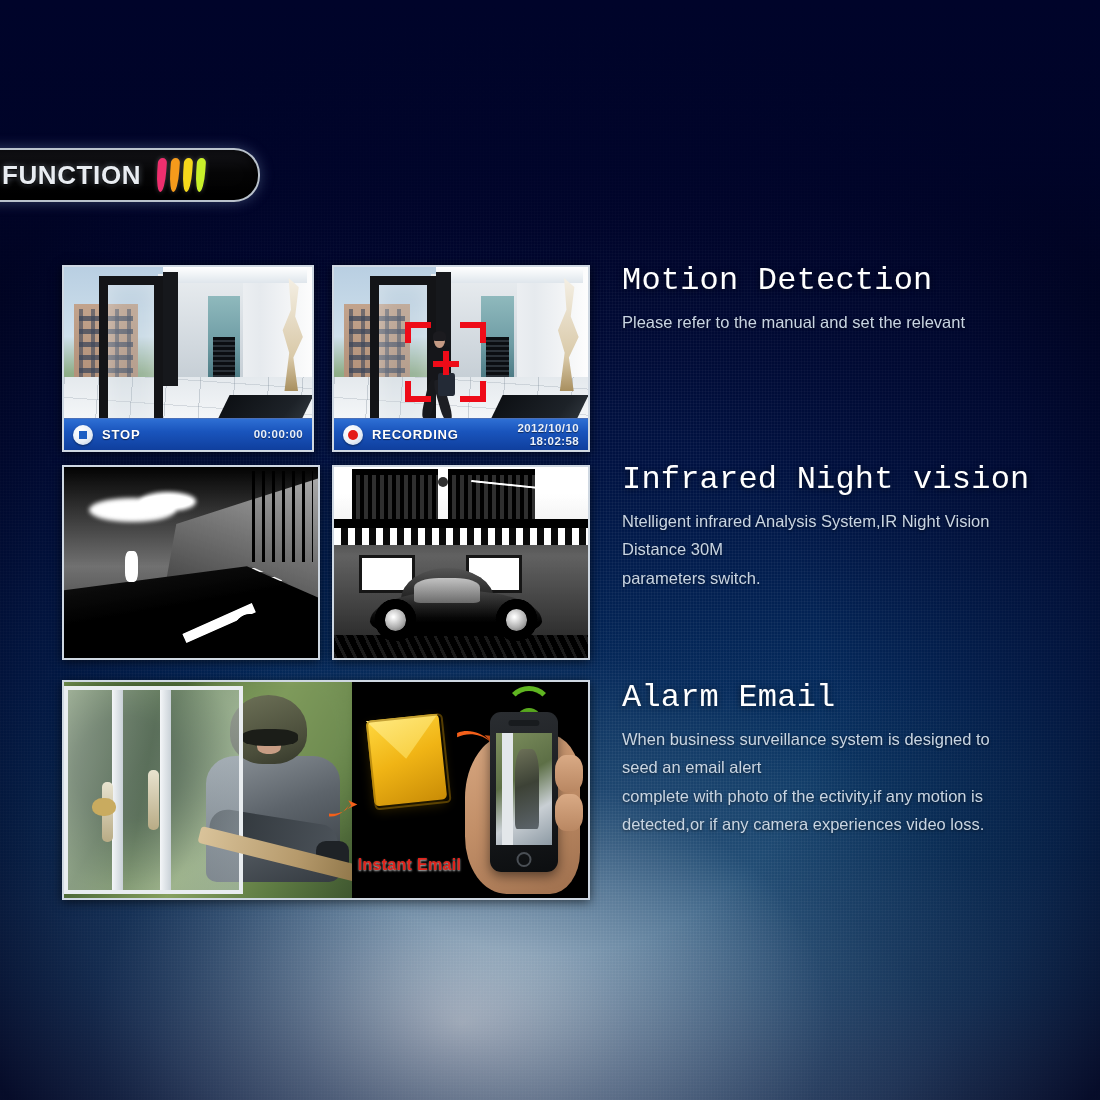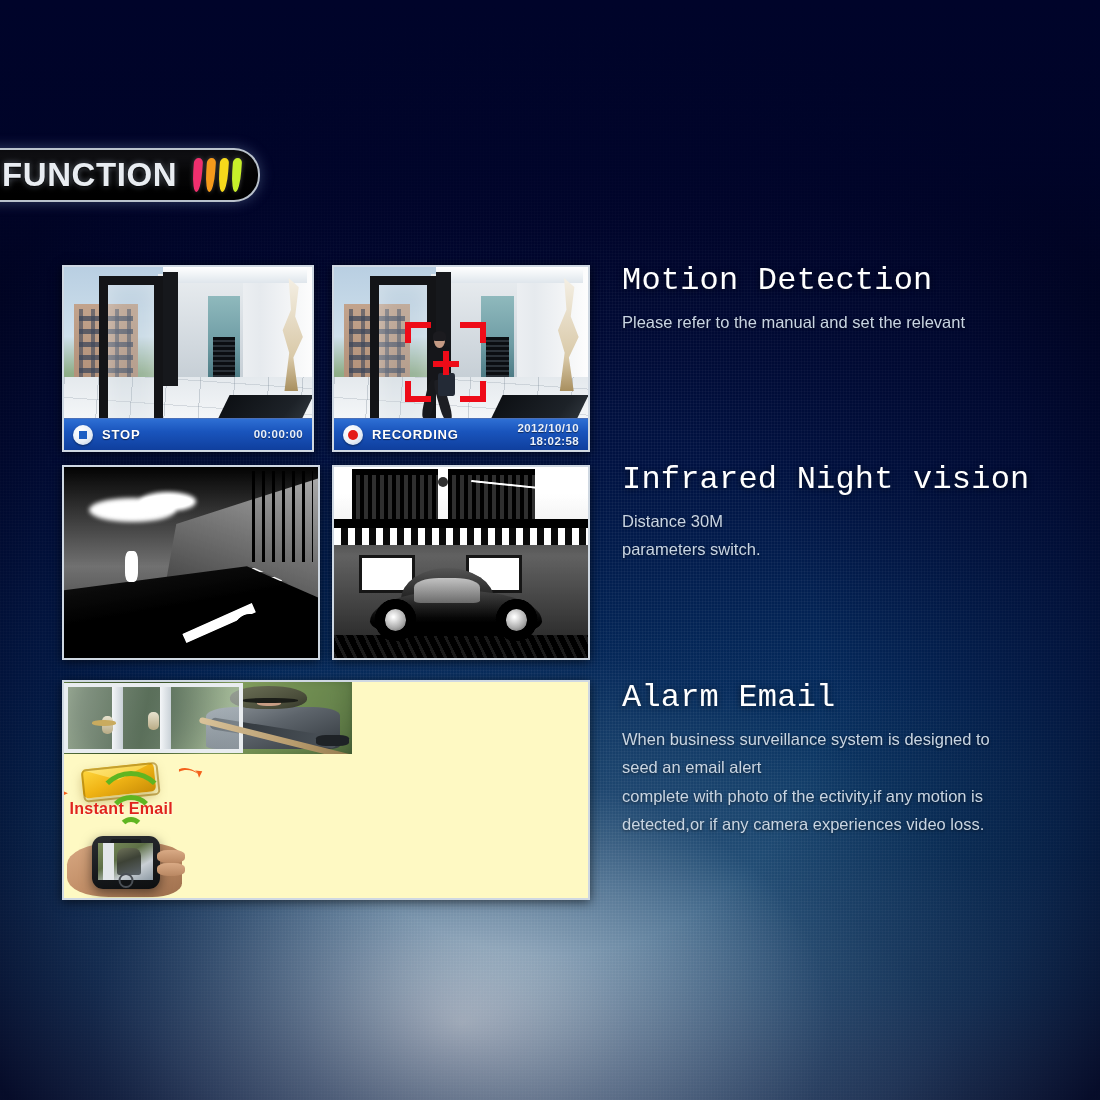--- a/index.html
+++ b/index.html
@@ -45,21 +45,21 @@
     background:linear-gradient(180deg,#15151a 0%, #050506 45%, #000 100%);
     border:2px solid #b9c2cc;
     border-left:none;
     border-radius:0 26px 26px 0;
     box-shadow:0 0 14px rgba(140,170,210,0.35), inset 0 0 12px rgba(0,0,0,0.9);
     display:flex; align-items:center;
     padding-left:24px;
     overflow:hidden;
   }
   #banner-label {
-    color:#e9edf2; font-weight:bold; font-size:33px;
+    color:#e9edf2; font-weight:bold; font-size:26px;
     letter-spacing:0.6px;
     text-shadow:0 1px 2px #000, 0 0 6px rgba(200,215,235,0.45);
     font-family:"Liberation Sans", sans-serif;
   }
   #banner-bars { display:flex; gap:4px; margin-left:16px; height:34px; align-items:center; }
   .bbar {
     width:9px; height:34px;
     border-radius:50% / 14% 14% 60% 60%;
     transform:skewX(-4deg);
     box-shadow:0 0 5px rgba(255,255,255,0.25);
@@ -273,21 +273,21 @@
   .bt-wheel.l { left:3%; } .bt-wheel.r { right:3%; }
   .bt-road {
     position:absolute; left:0; bottom:0; width:100%; height:12%;
     background:#0b0d10;
     background-image:repeating-linear-gradient(64deg,#2c3136 0 3px, #0b0d10 3px 9px);
   }
   .bt-wire { position:absolute; right:0; top:10%; width:46%; height:2px; background:#f2f4f6; transform:rotate(6deg); }
   .bt-ball { position:absolute; left:41%; top:5%; width:10px; height:10px; background:#3d4348; border-radius:50%; }
 
   
-  .ae { position:absolute; inset:0; background:#fef9c3; display:flex;flex-direction:column; }
+  .ae { position:absolute; inset:0; background:#000000; display:flex; }
   .ae-left { position:relative; width:55%; height:100%; overflow:hidden; }
   .ae-garden {
     position:absolute; inset:0;
     background:linear-gradient(120deg,#6f8c4e 0%, #4f6b38 30%, #86a05e 55%, #5d7a42 80%, #3f5730 100%);
   }
   .ae-garden::after {
     content:""; position:absolute; inset:0;
     background:radial-gradient(circle at 22% 40%, rgba(30,52,24,0.7) 0 20%, rgba(0,0,0,0) 46%),
                radial-gradient(circle at 78% 22%, rgba(120,150,90,0.55) 0 18%, rgba(0,0,0,0) 44%);
     filter:blur(3px);
@@ -608,20 +608,21 @@
 <div class="block" style="top:262px;">
   <div class="hd">Motion Detection</div>
   <div class="bd">
     <div>Please refer to the manual and set the relevant</div>
   </div>
 </div>
 
 <div class="block" style="top:461px;">
   <div class="hd">Infrared Night vision</div>
   <div class="bd">
+    <div>Ntelligent infrared Analysis System,IR Night Vision</div>
     <div>Distance 30M</div>
     <div>parameters switch.</div>
   </div>
 </div>
 
 <div class="block" style="top:679px;">
   <div class="hd">Alarm Email</div>
   <div class="bd">
     <div>When business surveillance system is designed to</div>
     <div>seed an email alert</div>

